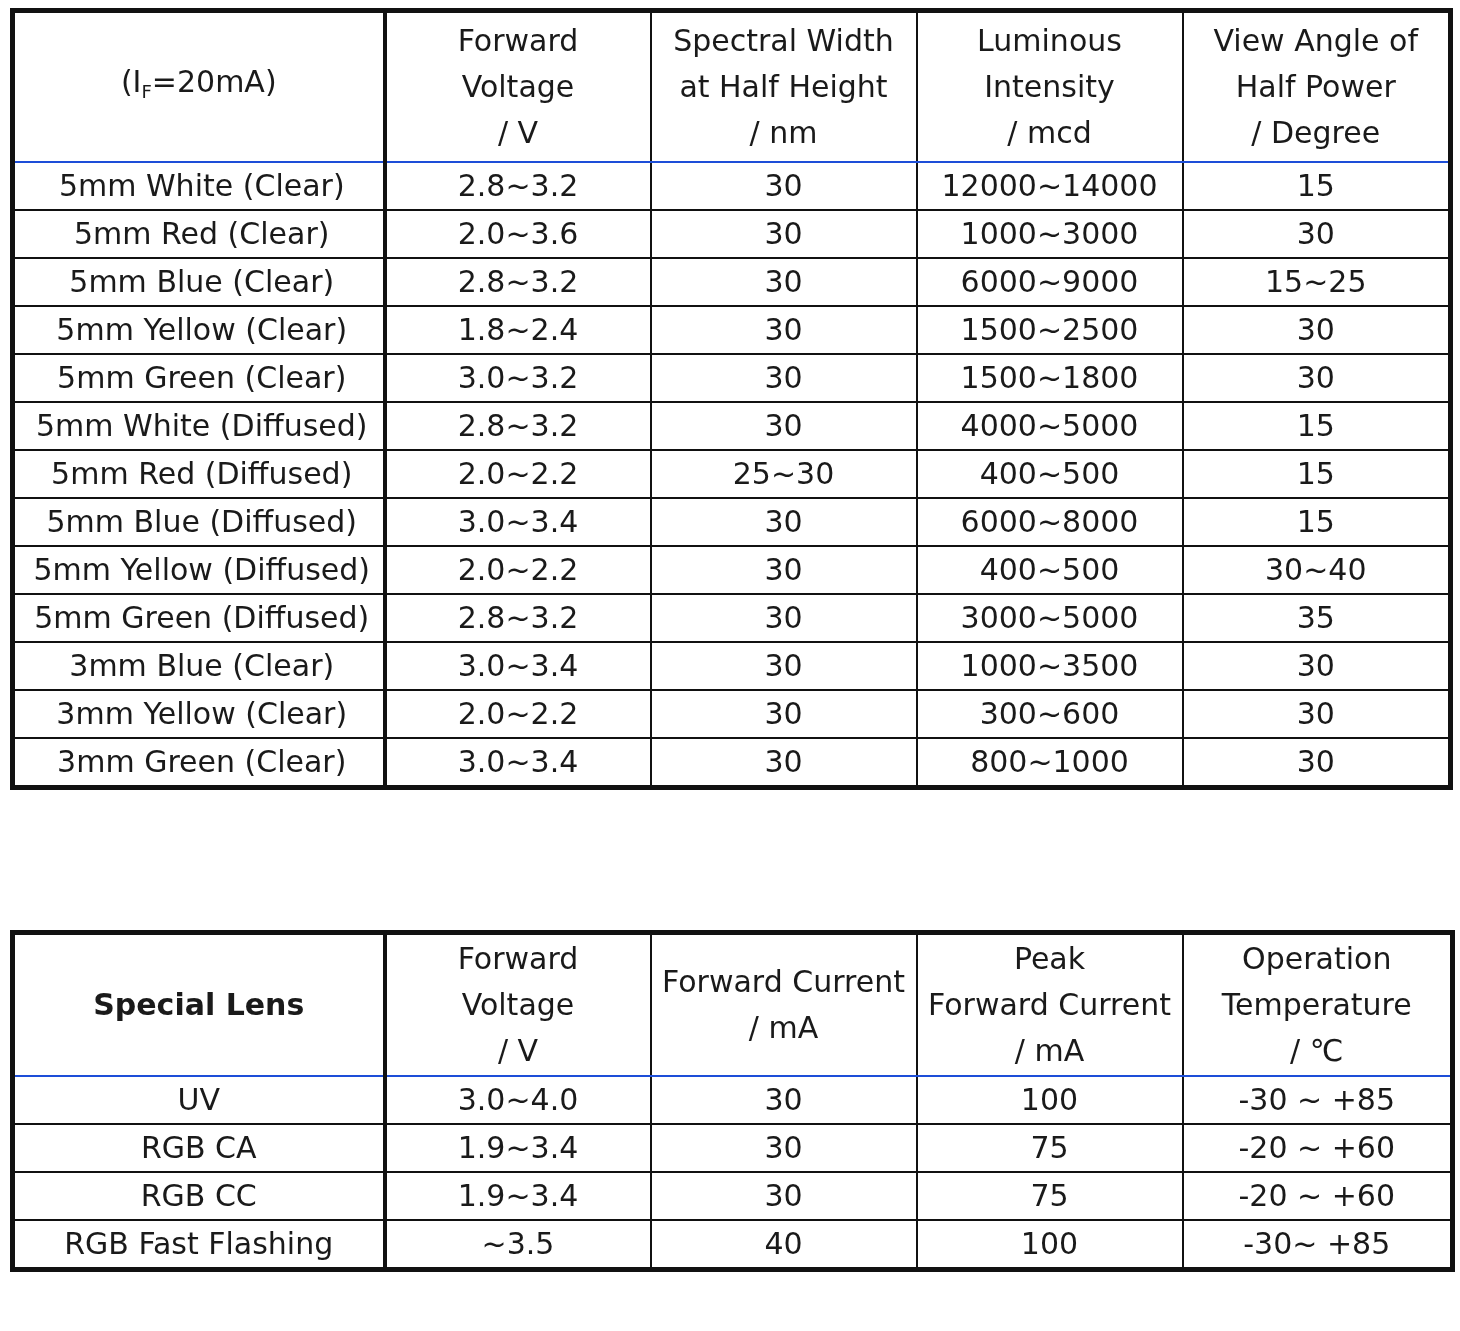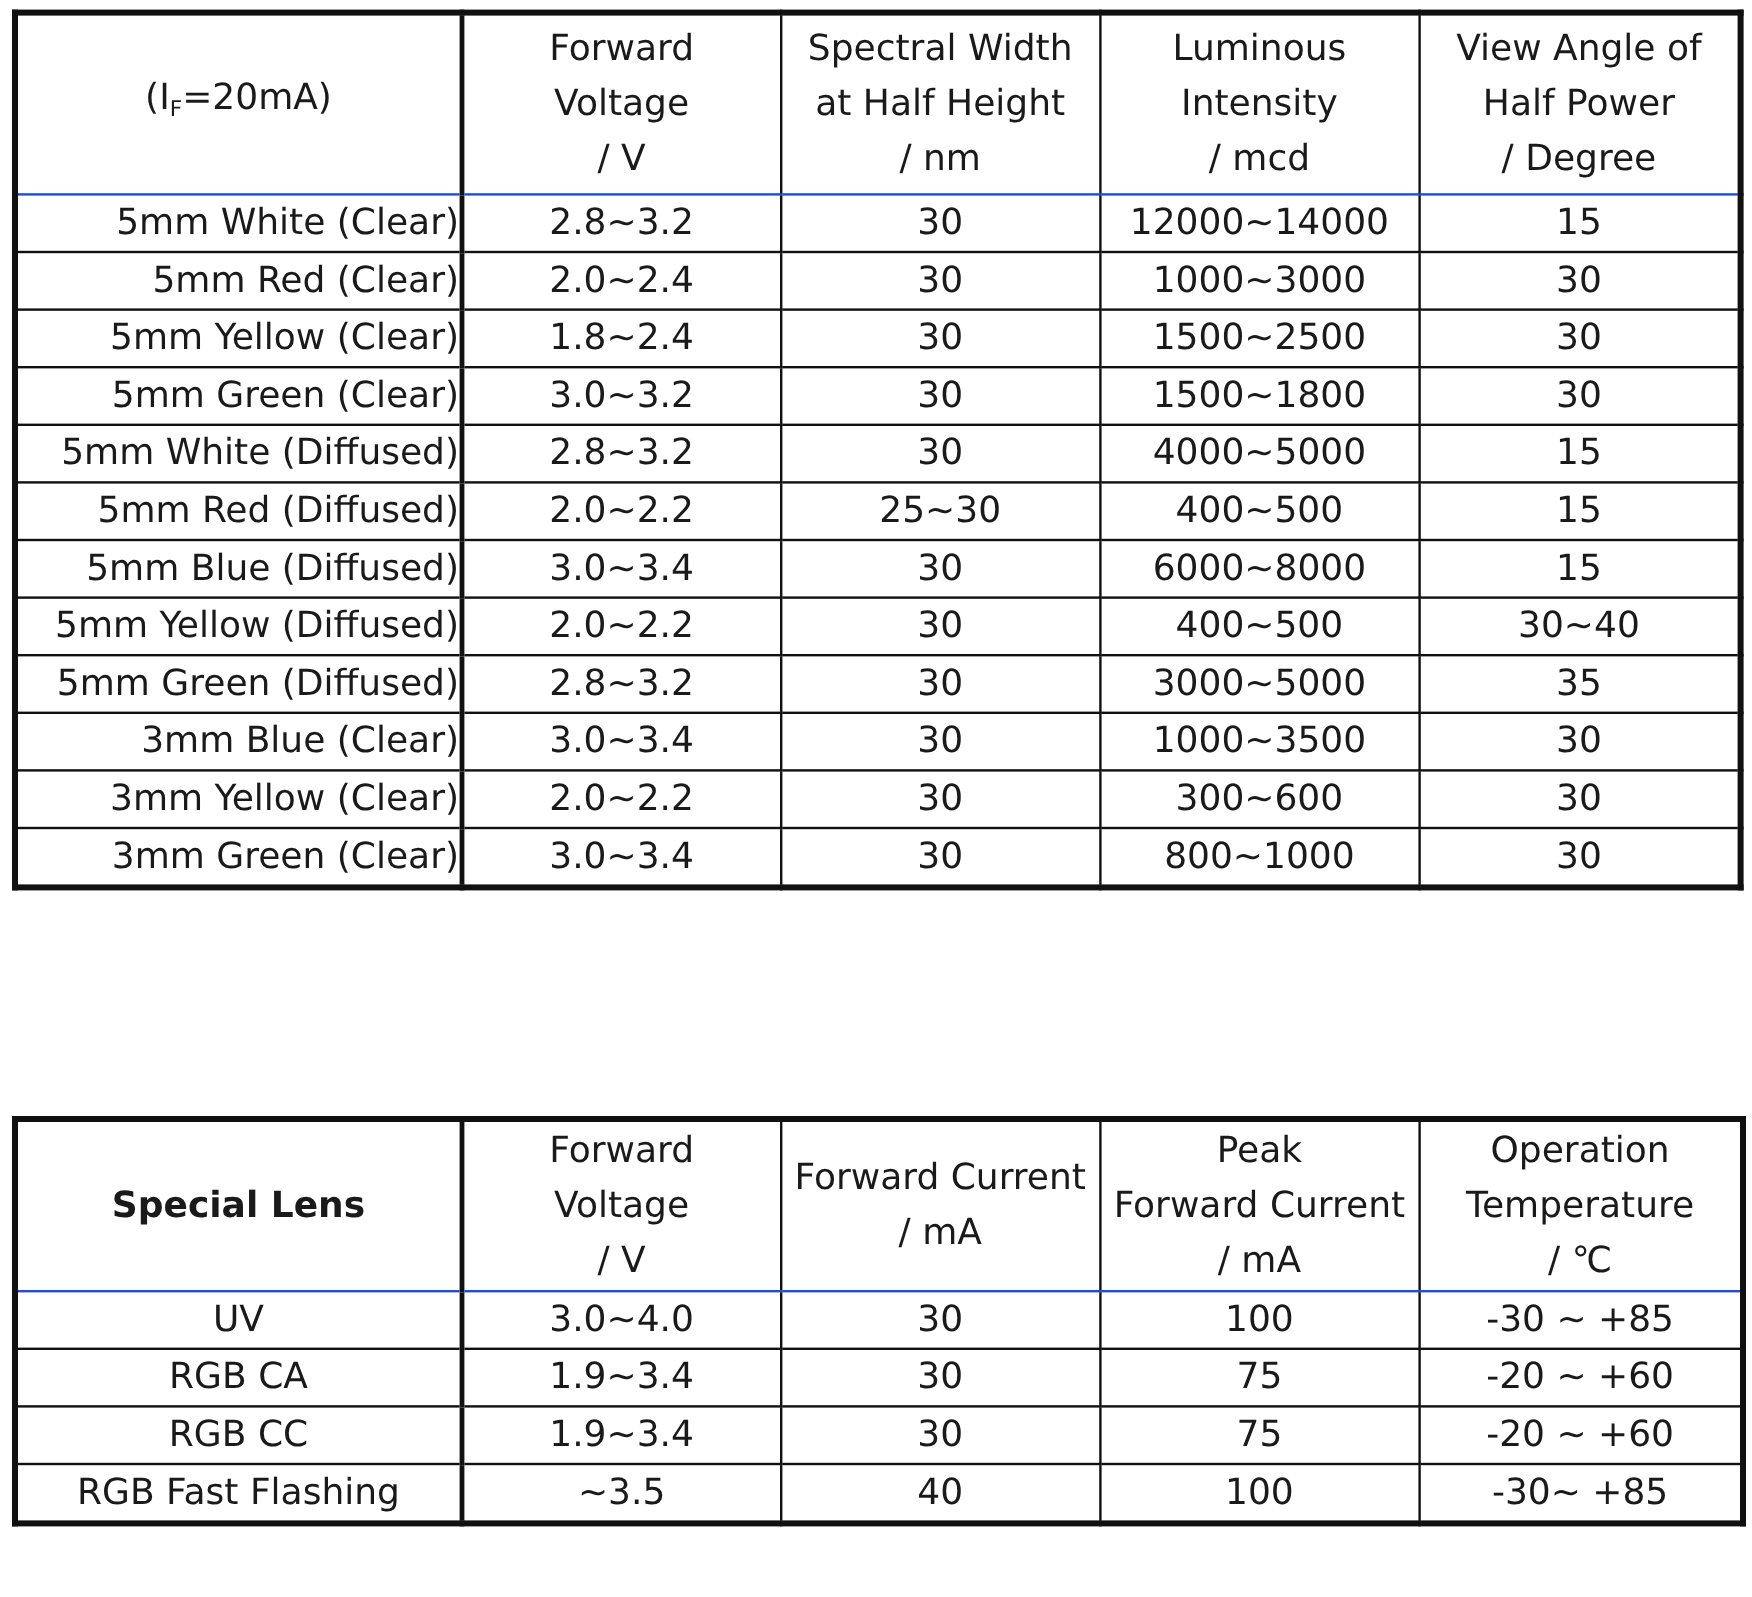--- a/index.html
+++ b/index.html
@@ -6,21 +6,21 @@
   body { width:1460px; height:1331px; position:relative; font-family:"DejaVu Sans", sans-serif; color:#1a1a1a; overflow:hidden; }
   table { border-collapse:collapse; position:absolute; table-layout:fixed; }
   td, th { border:2px solid #111; padding:0; text-align:center; vertical-align:middle; font-weight:normal; font-size:30px; line-height:46px; white-space:nowrap; overflow:hidden; }
   .t1 { left:10px; top:8px; width:1438px; border:5px solid #111; }
   .t2 { left:10px; top:930px; width:1440px; border:5px solid #111; }
   .t1 thead th, .t2 thead th { border-bottom:2px solid #1d4ed8; }
   .t1 thead th { height:148px; }
   .t2 thead th { height:140px; }
   .t1 tbody td { height:45px; }
   .t2 tbody td { height:45px;margin-top:19px; }
-  td.label-left { text-align:right; padding-left:6px; }
+  td.label-left { text-align:center; padding-left:6px; }
   th.hdr { line-height:46px; }
   .col1 { border-right:4px solid #111 !important; }
   .bold { font-weight:bold; }
   .sub { font-size:18px; vertical-align:-6px; }
 </style>
 </head>
 <body>
 
 <table class="t1">
   <colgroup>
@@ -58,24 +58,31 @@
   <tbody id="t1body">
       <tr>
         <td class="col1 label-left">5mm White (Clear)</td>
         <td>2.8~3.2</td>
         <td>30</td>
         <td>12000~14000</td>
         <td>15</td>
       </tr>
       <tr>
         <td class="col1 label-left">5mm Red (Clear)</td>
-        <td>2.0~2.4</td>
+        <td>2.0~3.6</td>
         <td>30</td>
         <td>1000~3000</td>
         <td>30</td>
+      </tr>
+      <tr>
+        <td class="col1 label-left">5mm Blue (Clear)</td>
+        <td>2.8~3.2</td>
+        <td>30</td>
+        <td>6000~9000</td>
+        <td>15~25</td>
       </tr>
       <tr>
         <td class="col1 label-left">5mm Yellow (Clear)</td>
         <td>1.8~2.4</td>
         <td>30</td>
         <td>1500~2500</td>
         <td>30</td>
       </tr>
       <tr>
         <td class="col1 label-left">5mm Green (Clear)</td>

